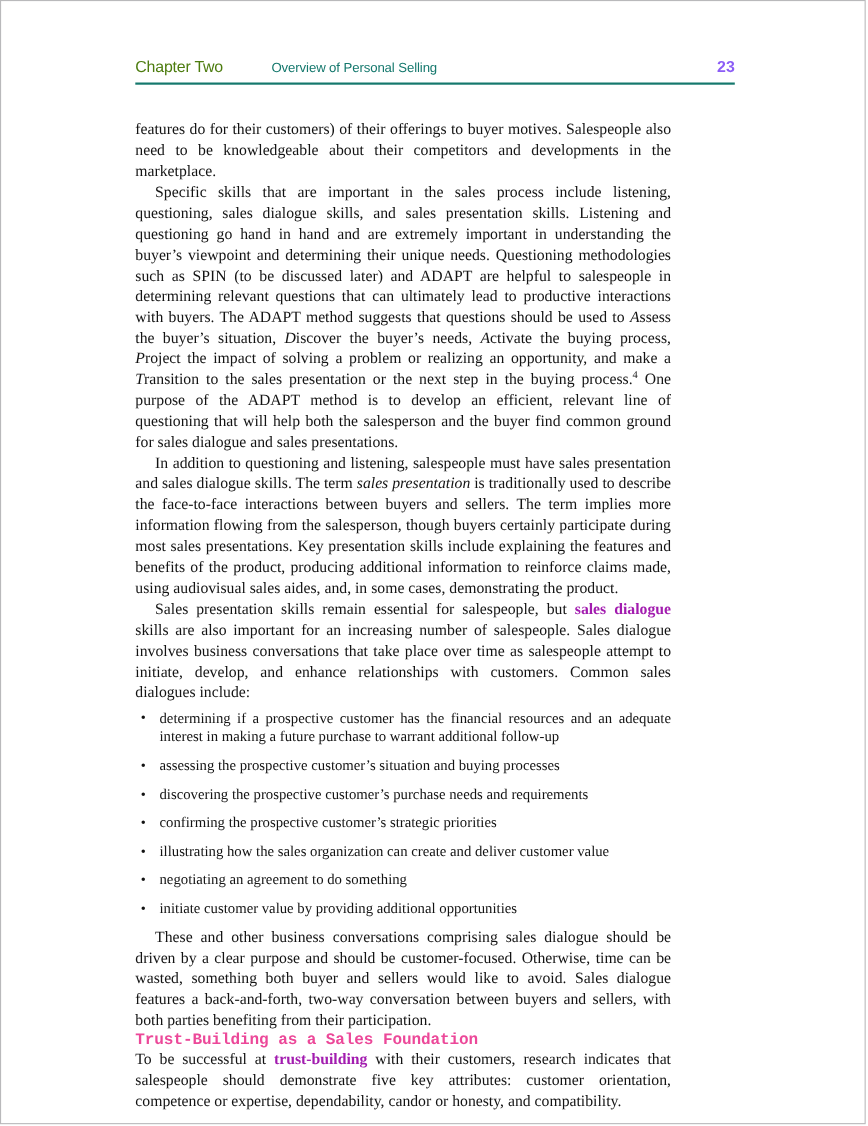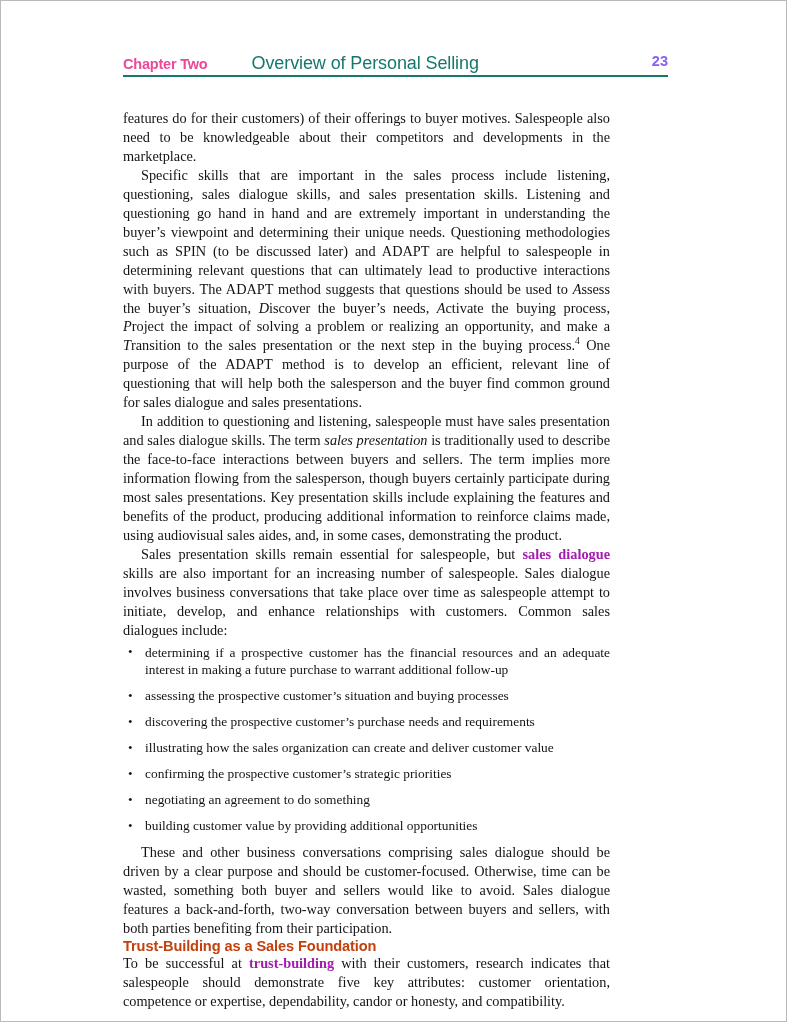--- a/index.html
+++ b/index.html
@@ -33,29 +33,29 @@
     width: 545px;
     height: 24px;
   }
   .rh-row {
     display: flex;
     align-items: baseline;
     position: relative;
   }
   .rh-chapter {
     font-family: "Liberation Sans", "DejaVu Sans", sans-serif;
-    font-weight: bold;
+    font-weight: normal;
     font-size: 14.5px;
     letter-spacing: -0.2px;
-    color: #ec4899;
+    color: #4d7c0f;
     white-space: nowrap;
   }
   .rh-title {
     font-family: "Liberation Sans", "DejaVu Sans", sans-serif;
-    font-size: 18px;
+    font-size: 12px;
     color: #15786d;
     white-space: nowrap;
     margin-left: 44px;
     letter-spacing: -0.1px;
   }
   .rh-pageno {
     position: absolute;
     right: 0;
     top: 0;
     font-family: "Liberation Sans", "DejaVu Sans", sans-serif;
@@ -127,24 +127,24 @@
     font-size: 13px;
     color: #131313;
   }
   ul.dialogue-list li.single {
     text-align: left;
   }
 
   
   h2.section-head {
     margin: 0;
-    font-family: Liberation Sans, sans-serif;
+    font-family: Liberation Mono, monospace;
     font-weight: bold;
     font-size: 14.6px;
-    color: #c2410c;
+    color: #ec4899;
     letter-spacing: -0.1px;
   }
   .gap-head { margin-top: 16px; }
   .gap-after-head { margin-top: 4px; }
   .gap-after-list { margin-top: 14px; }
 </style>
 </head>
 <body>
 
 <div class="page">
@@ -165,24 +165,24 @@
     <p class="body indent"><span>Specific skills that are important in the sales process include listening, questioning, sales dialogue skills, and sales presentation skills. Listening and questioning go hand in hand and are extremely important in understanding the buyer’s viewpoint and determining their unique needs. Questioning methodologies such as SPIN (to be discussed later) and ADAPT are helpful to salespeople in determining relevant questions that can ultimately lead to productive interactions with buyers. The ADAPT method suggests that questions should be used to </span><span class="ital">A</span><span>ssess the buyer’s situation, </span><span class="ital">D</span><span>iscover the buyer’s needs, </span><span class="ital">A</span><span>ctivate the buying process, </span><span class="ital">P</span><span>roject the impact of solving a problem or realizing an opportunity, and make a </span><span class="ital">T</span><span>ransition to the sales presentation or the next step in the buying process.</span><sup class="fn">4</sup><span> One purpose of the ADAPT method is to develop an efficient, relevant line of questioning that will help both the salesperson and the buyer find common ground for sales dialogue and sales presentations.</span></p>
 
     <p class="body indent"><span>In addition to questioning and listening, salespeople must have sales presentation and sales dialogue skills. The term </span><span class="ital">sales presentation</span><span> is traditionally used to describe the face-to-face interactions between buyers and sellers. The term implies more information flowing from the salesperson, though buyers certainly participate during most sales presentations. Key presentation skills include explaining the features and benefits of the product, producing additional information to reinforce claims made, using audiovisual sales aides, and, in some cases, demonstrating the product.</span></p>
 
     <p class="body indent"><span>Sales presentation skills remain essential for salespeople, but </span><span class="term-teal">sales dialogue</span><span> skills are also important for an increasing number of salespeople. Sales dialogue involves business conversations that take place over time as salespeople attempt to initiate, develop, and enhance relationships with customers. Common sales dialogues include:</span></p>
 
     <ul class="dialogue-list">
       <li>determining if a prospective customer has the financial resources and an adequate interest in making a future purchase to warrant additional follow-up</li>
       <li class="single">assessing the prospective customer’s situation and buying processes</li>
       <li class="single">discovering the prospective customer’s purchase needs and requirements</li>
+      <li class="single">confirming the prospective customer’s strategic priorities</li>
       <li class="single">illustrating how the sales organization can create and deliver customer value</li>
-      <li class="single">confirming the prospective customer’s strategic priorities</li>
       <li class="single">negotiating an agreement to do something</li>
-      <li class="single">building customer value by providing additional opportunities</li>
+      <li class="single">initiate customer value by providing additional opportunities</li>
     </ul>
 
     <p class="body indent gap-after-list"><span>These and other business conversations comprising sales dialogue should be driven by a clear purpose and should be customer-focused. Otherwise, time can be wasted, something both buyer and sellers would like to avoid. Sales dialogue features a back-and-forth, two-way conversation between buyers and sellers, with both parties benefiting from their participation.</span></p>
 
     <h2 class="section-head gap-head">Trust-Building as a Sales Foundation</h2>
 
     <p class="body gap-after-head"><span>To be successful at </span><span class="term-teal">trust-building</span><span> with their customers, research indicates that salespeople should demonstrate five key attributes: customer orientation, competence or expertise, dependability, candor or honesty, and compatibility.</span></p>
 
   </div>
 </div>

